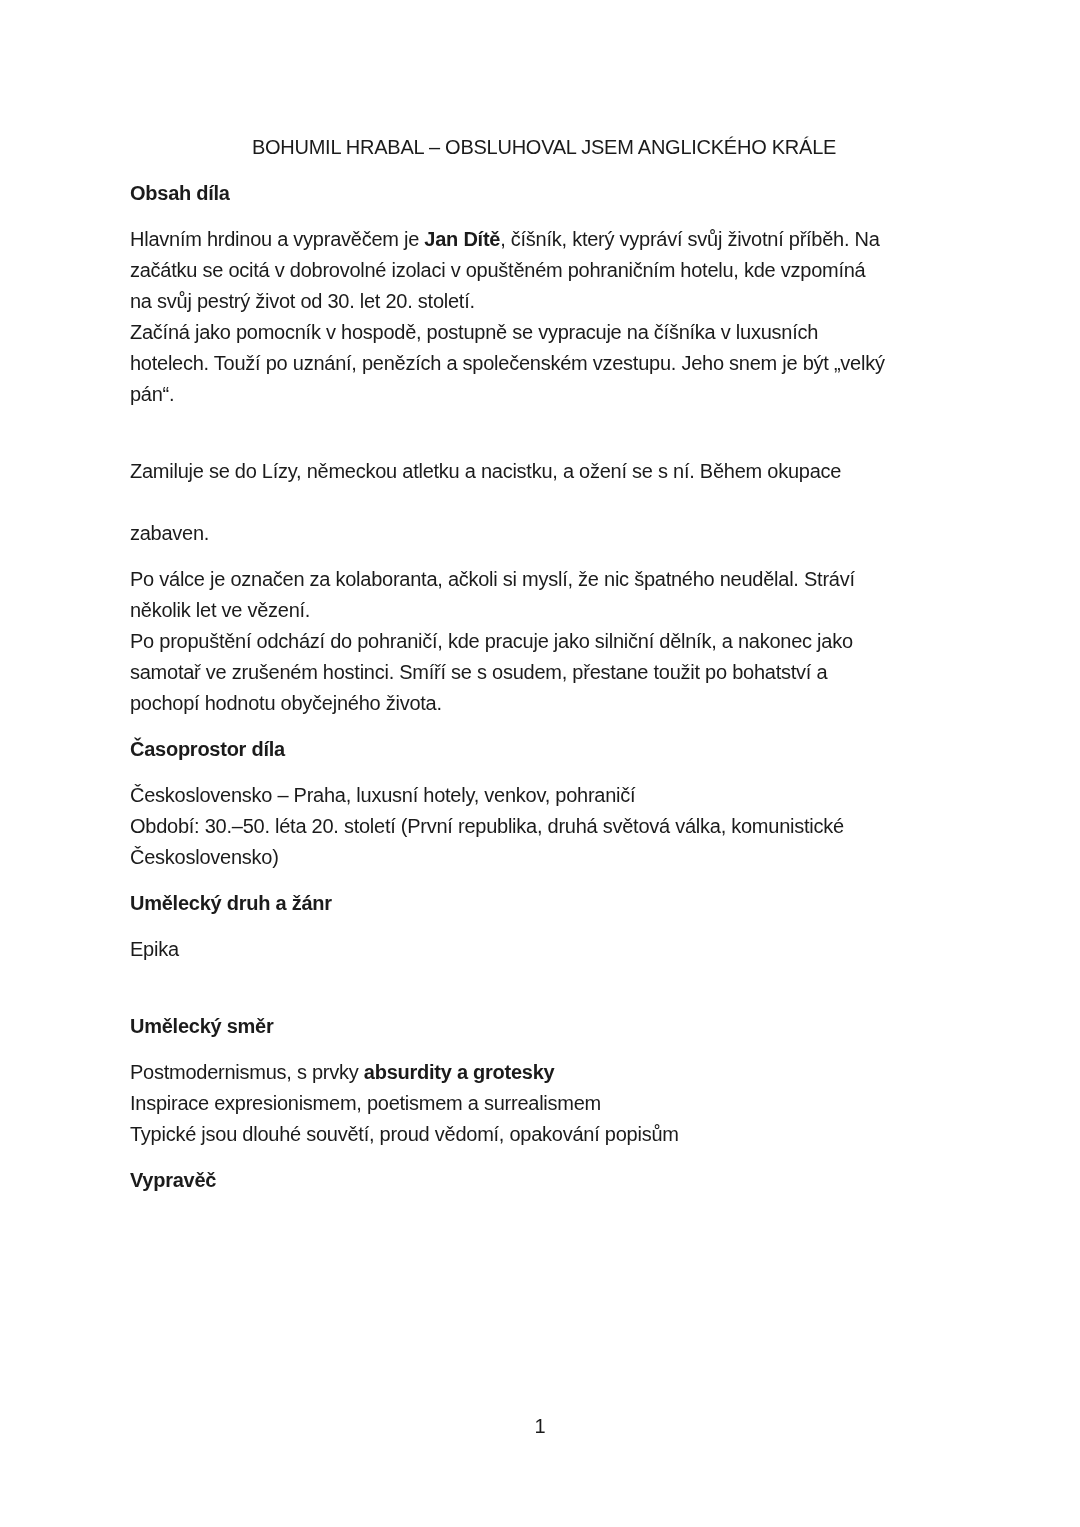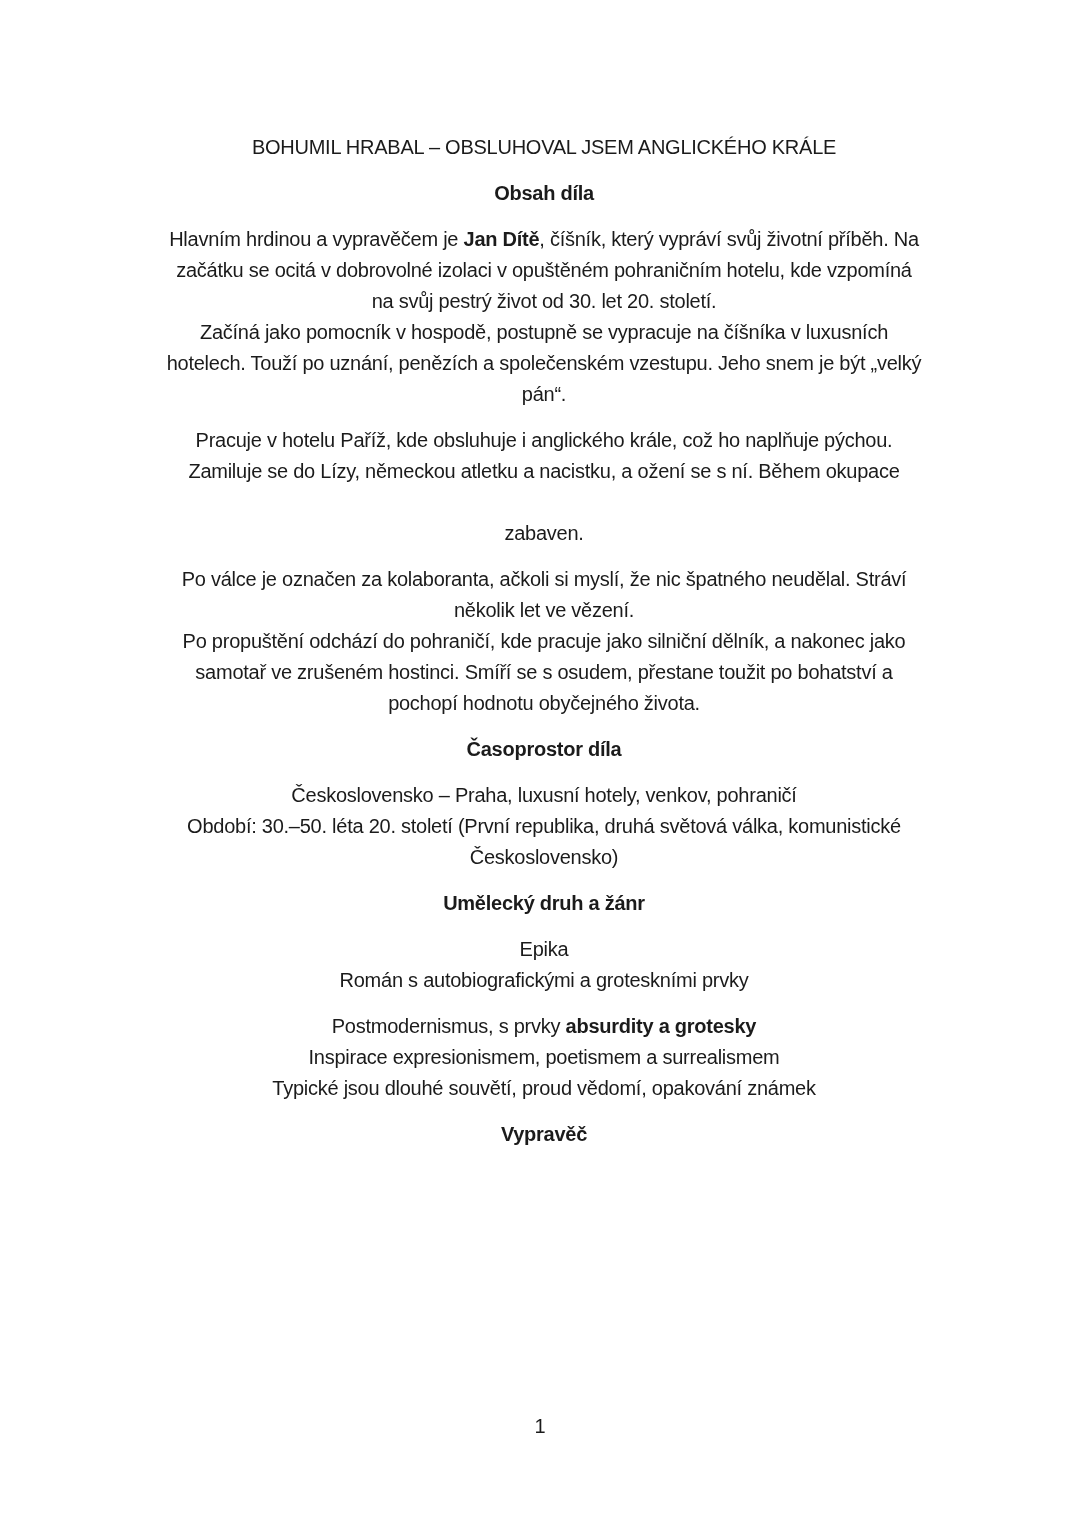--- a/index.html
+++ b/index.html
@@ -18,21 +18,20 @@
     padding: 127px 122px 0 130px;
     font-family: "Liberation Sans", "DejaVu Sans", sans-serif;
     color: #1b1b1b;
     overflow: hidden;
   }
   .doc-content p {
     margin: 0 0 15px 0;
     font-size: 20px;
     line-height: 31px;
     letter-spacing: -0.25px;
-    text-align: center;
   }
   p.title {
     text-align: center;
     font-weight: normal;
   }
   p.heading {
     font-weight: bold;
   }
   strong { font-weight: bold; }
   .page-number {
@@ -47,23 +46,24 @@
 </style>
 </head>
 <body>
 
 <div class="page">
   <div class="doc-content">
     <p class="title">BOHUMIL HRABAL – OBSLUHOVAL JSEM ANGLICKÉHO KRÁLE</p>
 
   <p class="heading"><strong>Obsah díla</strong></p>
       <p class="para"><span>Hlavním hrdinou a vypravěčem je </span><strong>Jan Dítě</strong><span>, číšník, který vypráví svůj životní příběh. Na</span><br><span>začátku se ocitá v dobrovolné izolaci v opuštěném pohraničním hotelu, kde vzpomíná</span><br><span>na svůj pestrý život od 30. let 20. století.</span><br><span>Začíná jako pomocník v hospodě, postupně se vypracuje na číšníka v luxusních</span><br><span>hotelech. Touží po uznání, penězích a společenském vzestupu. Jeho snem je být „velký</span><br><span>pán“.</span></p>
-      <p class="para"><span>Pracuje v hotelu Paříž, kde obsluhuje i anglického krále, což ho naplňuje pýchou.</span><br><span>Zamiluje se do Lízy, německou atletku a nacistku, a ožení se s ní. Během okupace</span><br><br><span>zabaven.</span></p>
+      <p class="para"><br><span>Zamiluje se do Lízy, německou atletku a nacistku, a ožení se s ní. Během okupace</span><br><br><span>zabaven.</span></p>
       <p class="para"><span>Po válce je označen za kolaboranta, ačkoli si myslí, že nic špatného neudělal. Stráví</span><br><span>několik let ve vězení.</span><br><span>Po propuštění odchází do pohraničí, kde pracuje jako silniční dělník, a nakonec jako</span><br><span>samotař ve zrušeném hostinci. Smíří se s osudem, přestane toužit po bohatství a</span><br><span>pochopí hodnotu obyčejného života.</span></p>
       <p class="heading"><strong>Časoprostor díla</strong></p>
       <p class="para"><span>Československo – Praha, luxusní hotely, venkov, pohraničí</span><br><span>Období: 30.–50. léta 20. století (První republika, druhá světová válka, komunistické</span><br><span>Československo)</span></p>
       <p class="heading"><strong>Umělecký druh a žánr</strong></p>
-      <p class="para"><span>Epika</span><br><span>Román s autobiografickými a groteskními prvky</span><br></p>
-      <p class="para"><span>Postmodernismus, s prvky </span><strong>absurdity a grotesky</strong><br><span>Inspirace expresionismem, poetismem a surrealismem</span><br><span>Typické jsou dlouhé souvětí, proud vědomí, opakování známek</span></p>
+      <p class="para"><span>Epika</span><br><br></p>
+      <p class="heading"><strong>Umělecký směr</strong></p>
+      <p class="para"><span>Postmodernismus, s prvky </span><strong>absurdity a grotesky</strong><br><span>Inspirace expresionismem, poetismem a surrealismem</span><br><span>Typické jsou dlouhé souvětí, proud vědomí, opakování popisům</span></p>
       <p class="heading"><strong>Vypravěč</strong></p>
     </div>
   <div class="page-number">1</div>
 </div>
 
 </body></html>

